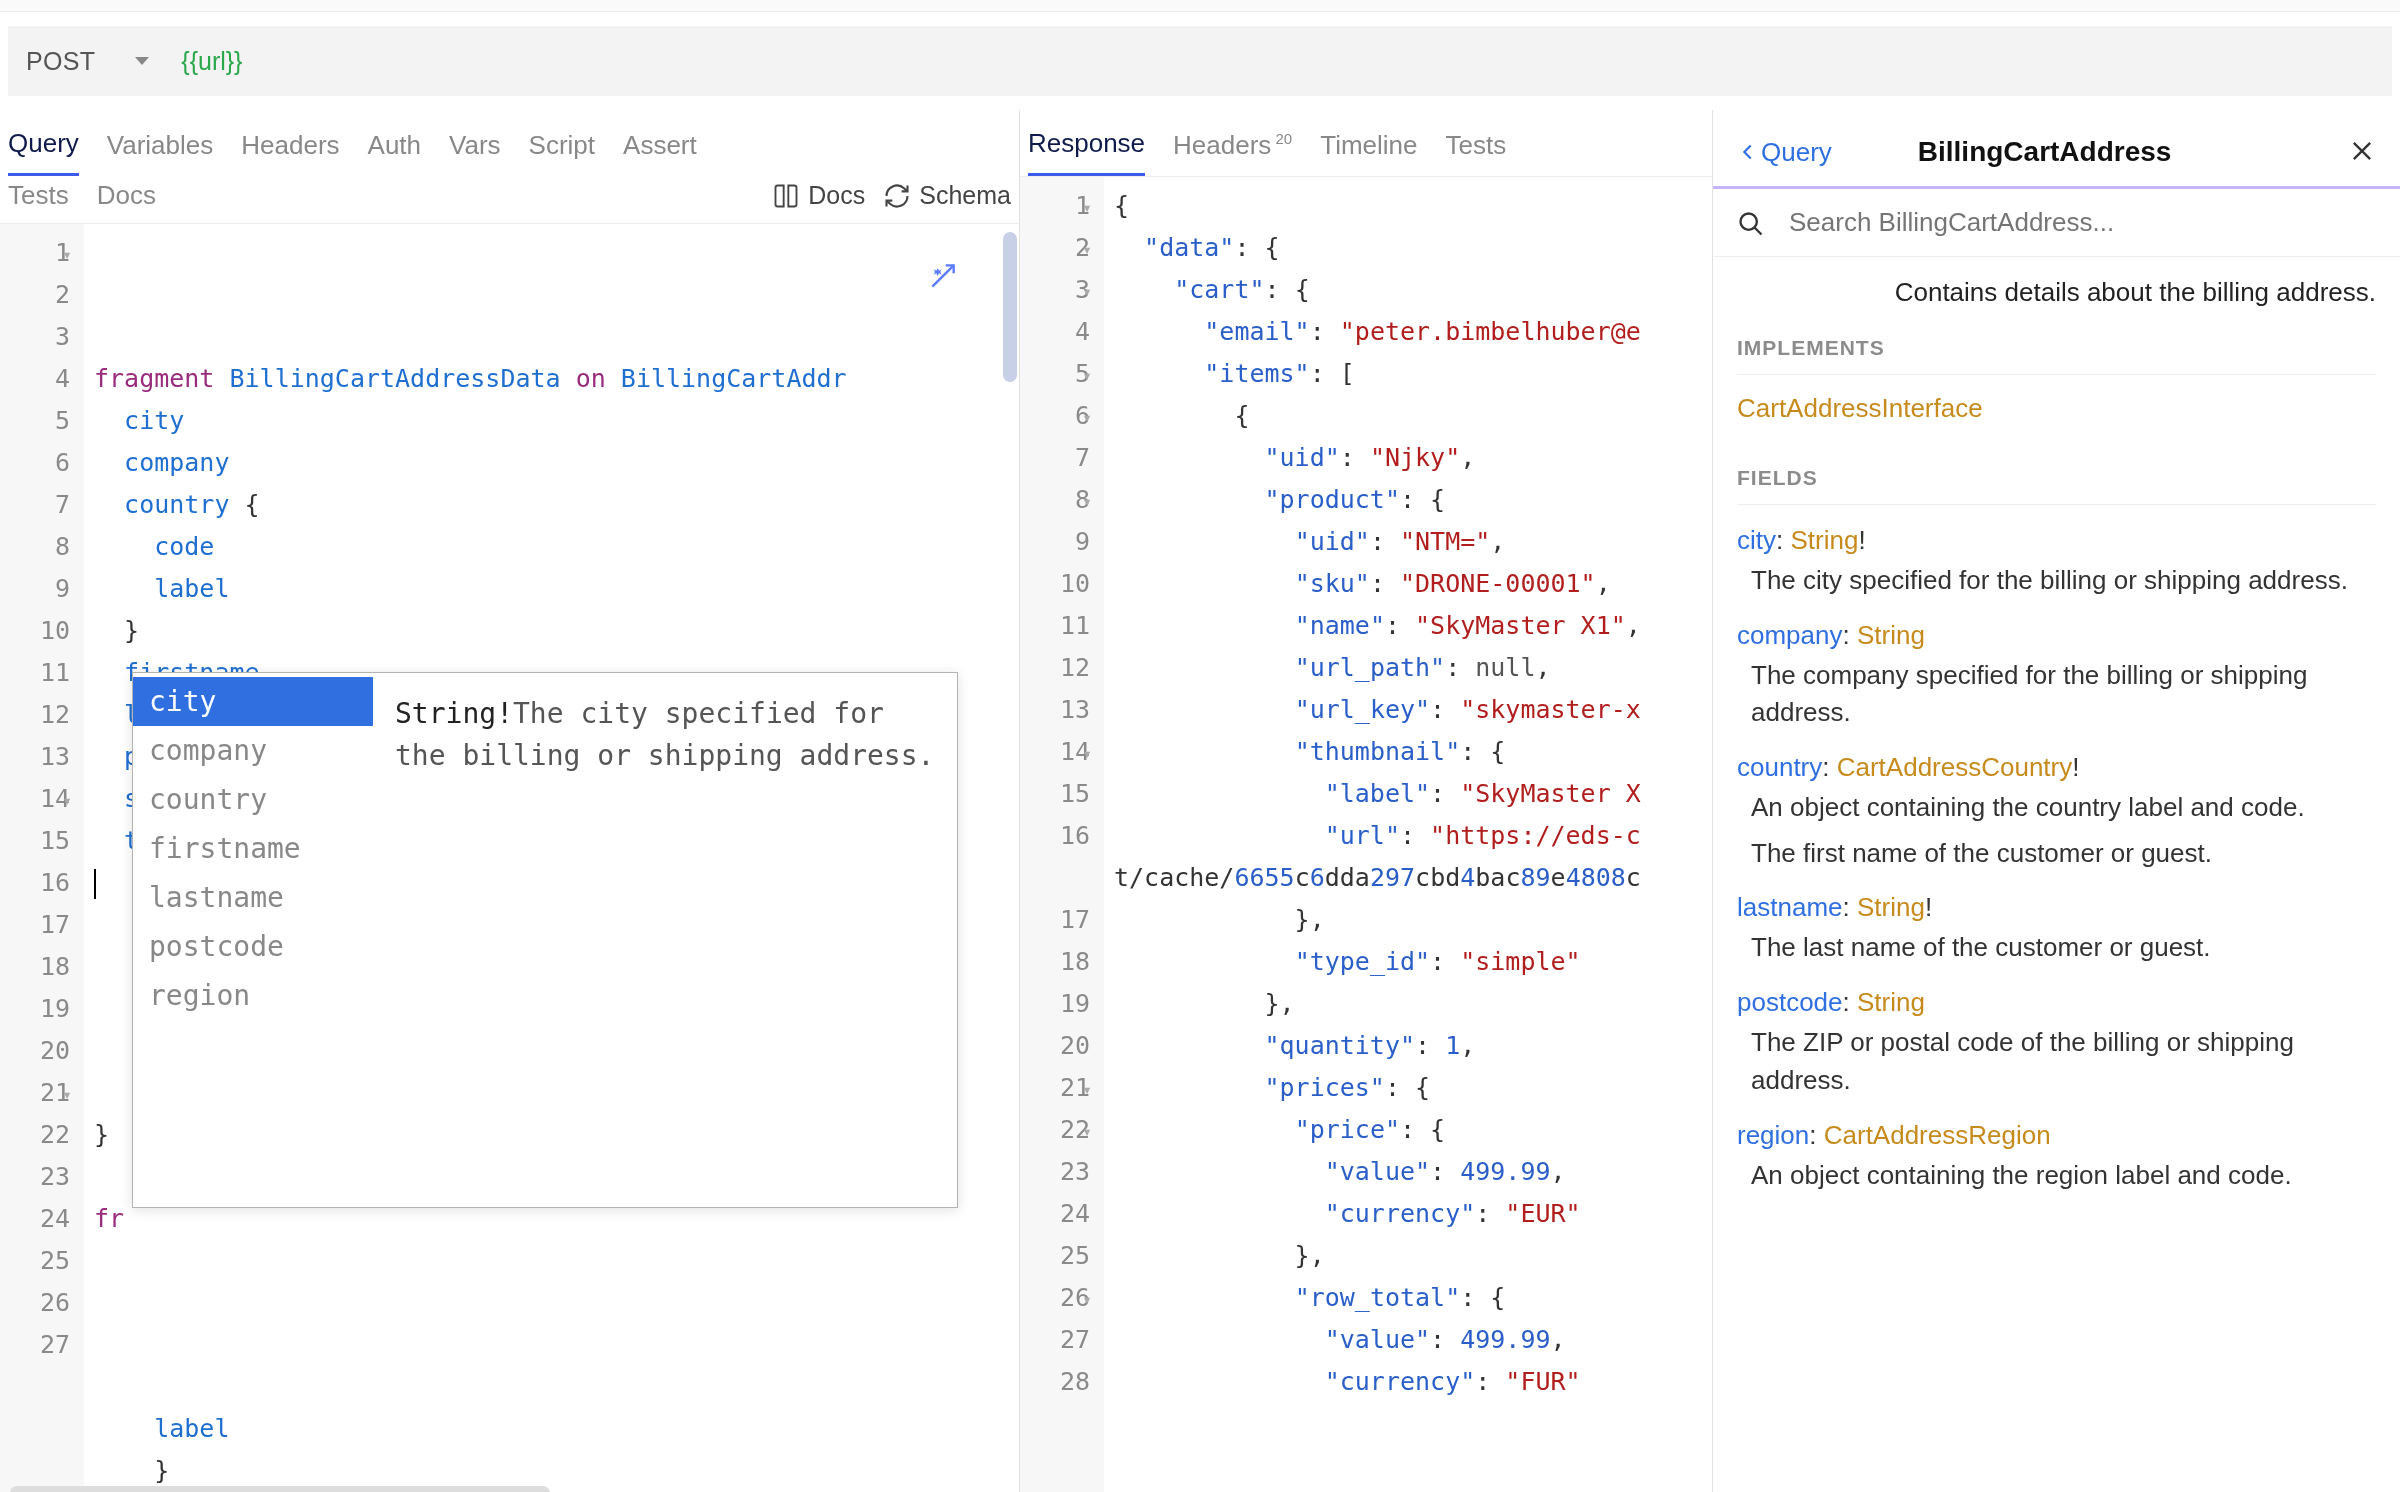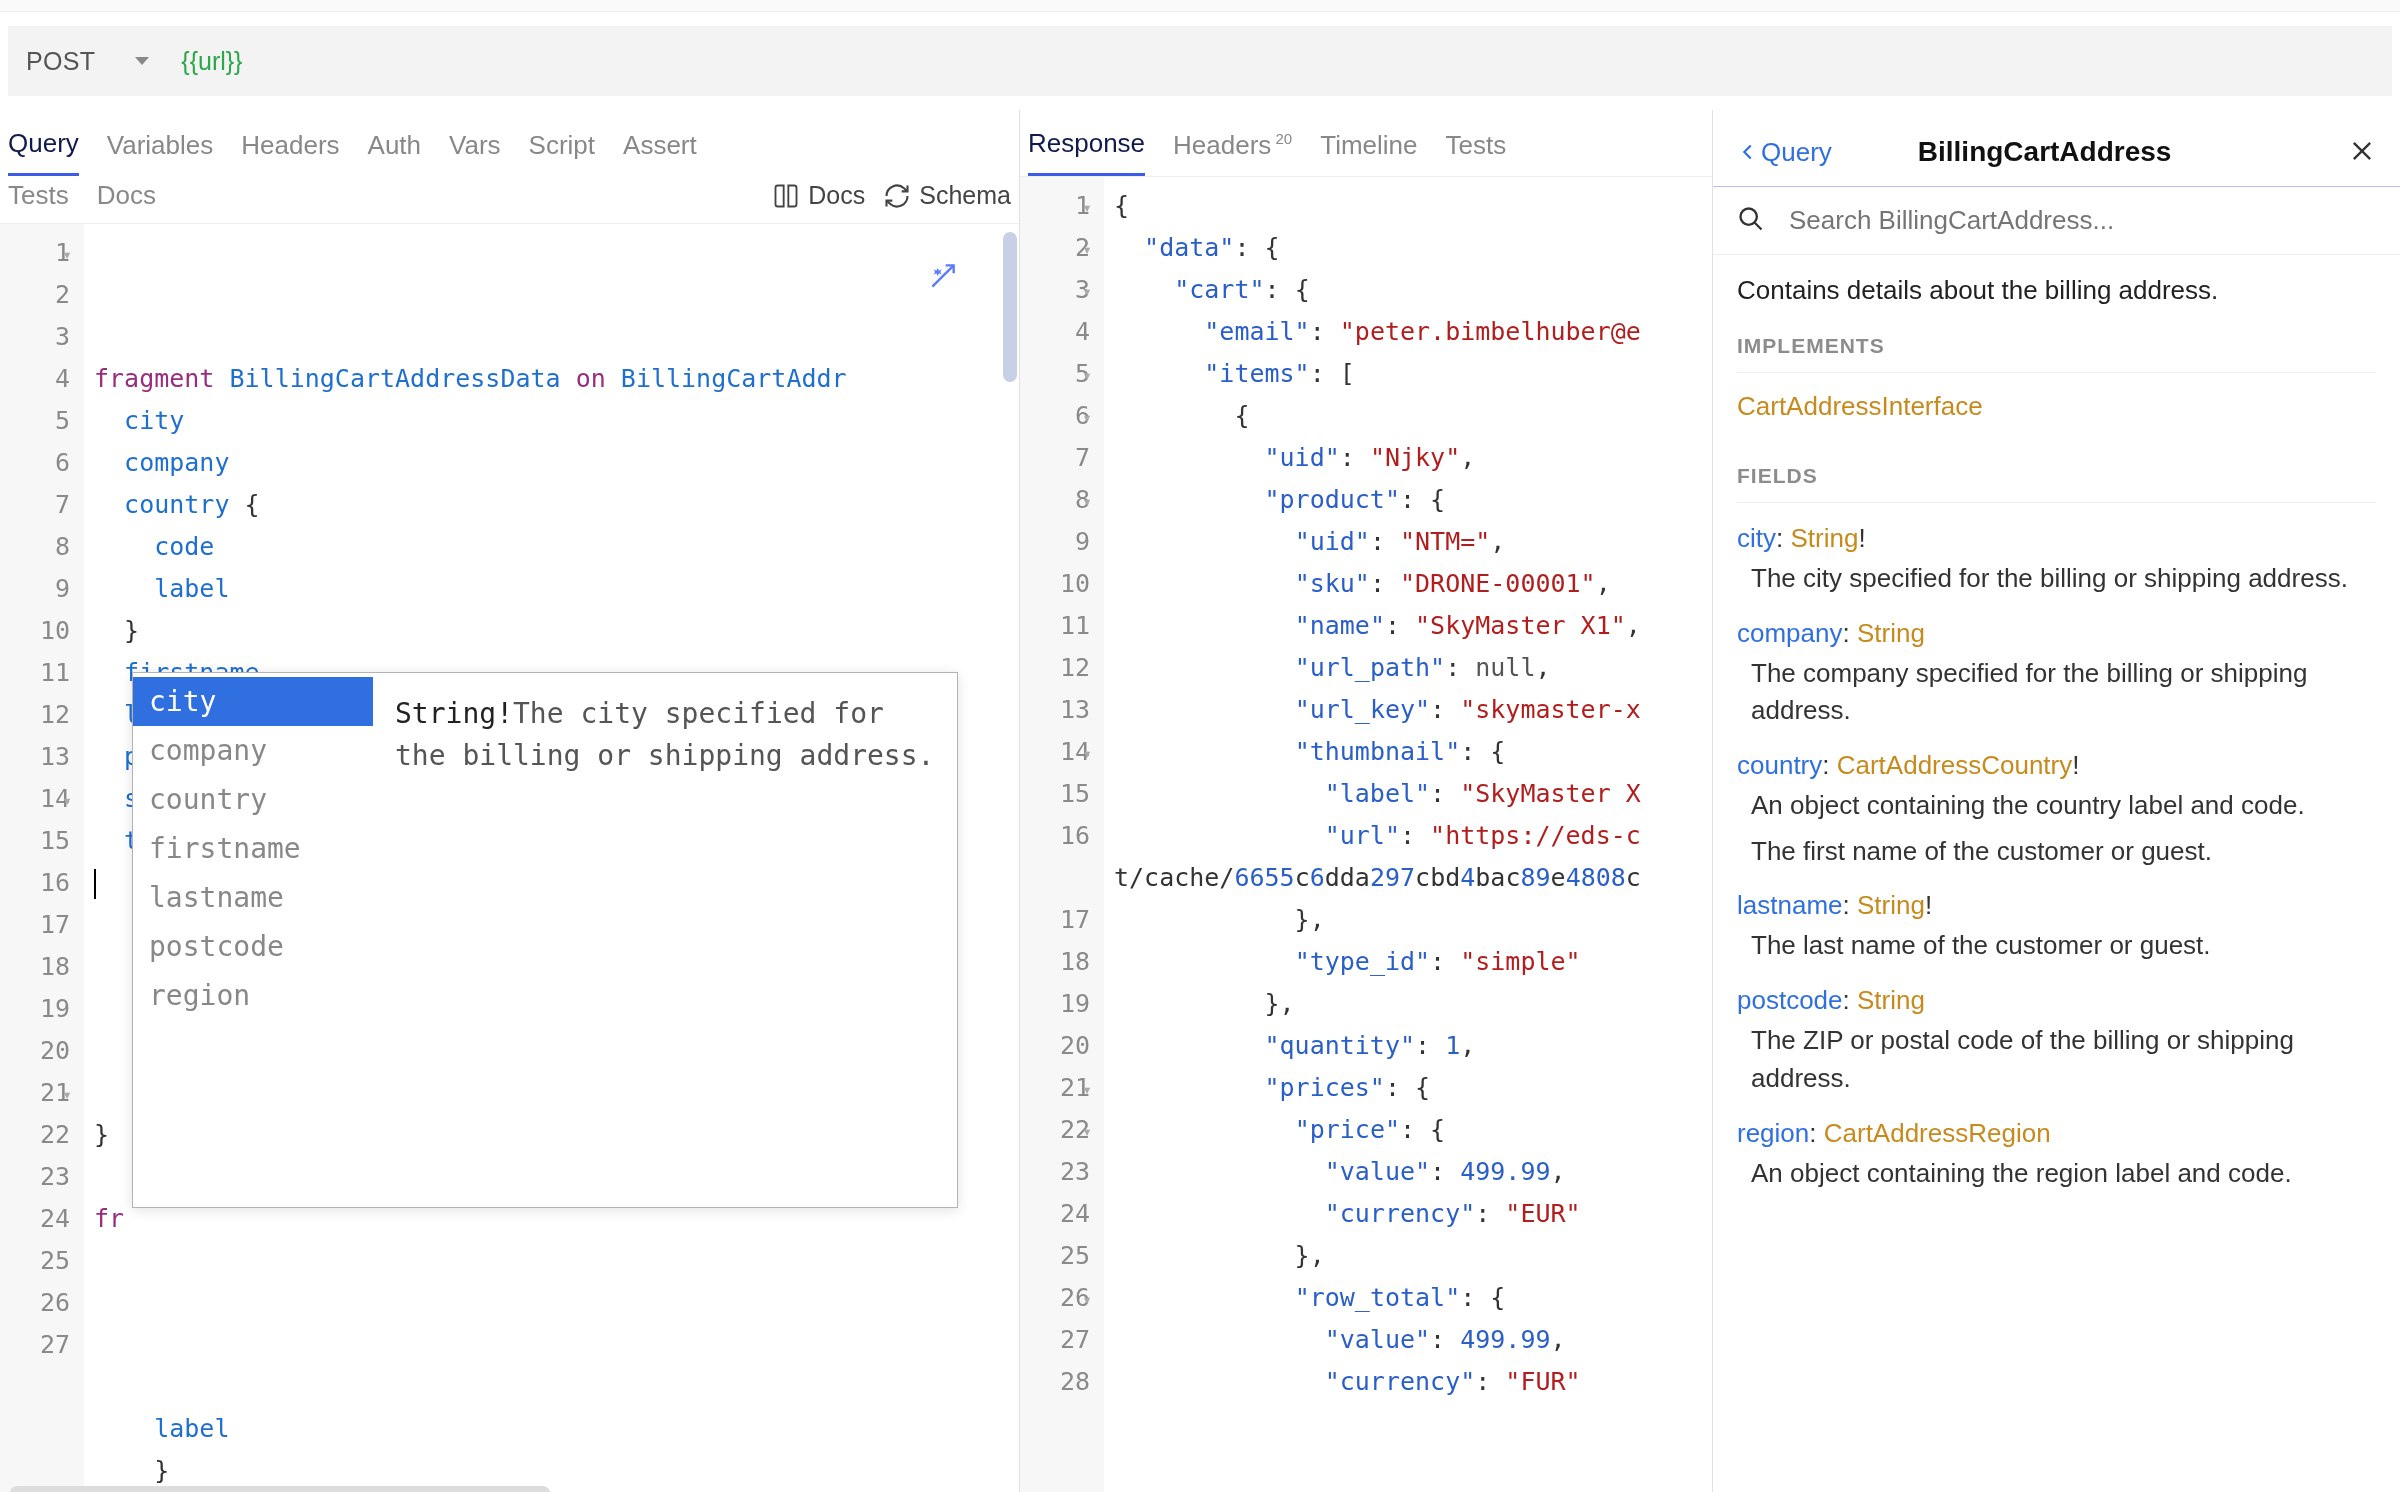--- a/index.html
+++ b/index.html
@@ -101,24 +101,24 @@
 .rk{color:#2a5ec8;}
 .rs{color:#b21e1e;}
 .rn{color:#2a5ec8;}
 .rnull{color:#555;}
 
 
 .docs-head{display:flex;align-items:center;padding:26px 24px 18px 24px;gap:10px;}
 .docs-back{color:#2f6fe0;display:flex;align-items:center;gap:2px;font-size:26px;cursor:pointer;}
 .docs-title{font-size:28px;font-weight:700;color:#111; margin-left:76px;}
 .docs-close{margin-left:auto;cursor:pointer;}
-.docs-search{border-top:1px solid #c4b5fd;border-bottom:1px solid #eee;display:flex;align-items:flex-start;padding:18px 24px;gap:24px;}
+.docs-search{border-top:3px solid #c4b5fd;border-bottom:1px solid #eee;display:flex;align-items:flex-end;padding:18px 24px;gap:24px;}
 .docs-search input{border:none;outline:none;font-size:26px;color:#555;flex:1;}
 .docs-body{padding:20px 24px; overflow-y:auto; font-size:26px;}
-.docs-desc{color:#222; margin-bottom:28px;}
+.docs-desc{color:#222; margin-bottom:28px;text-align:right;}
 .docs-sect{color:#8c8c8c; letter-spacing:1px; font-size:21px; font-weight:600; margin:22px 0 14px 0;}
 .docs-divider{border-top:1px solid #eee;margin:10px 0 18px 0;}
 .impl-link{color:#c78a1c; font-size:26px;}
 .field-row{margin:20px 0 4px 0;}
 .fname{color:#2f6fe0;}
 .fcolon{color:#333;}
 .ftype{color:#c78a1c;}
 .freq{color:#333;}
 .fdesc{color:#333; margin:6px 0 8px 14px; line-height:1.45;}
 </style>

